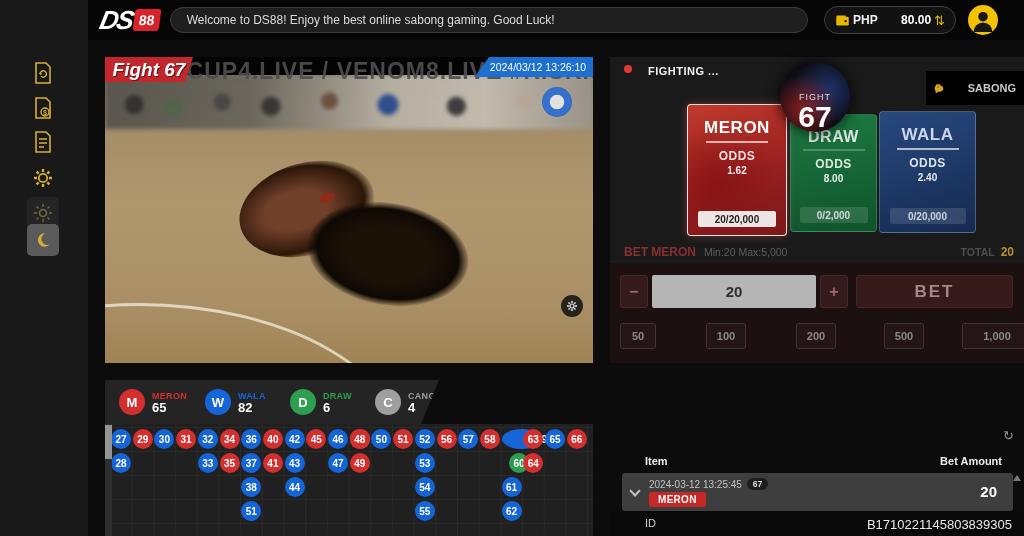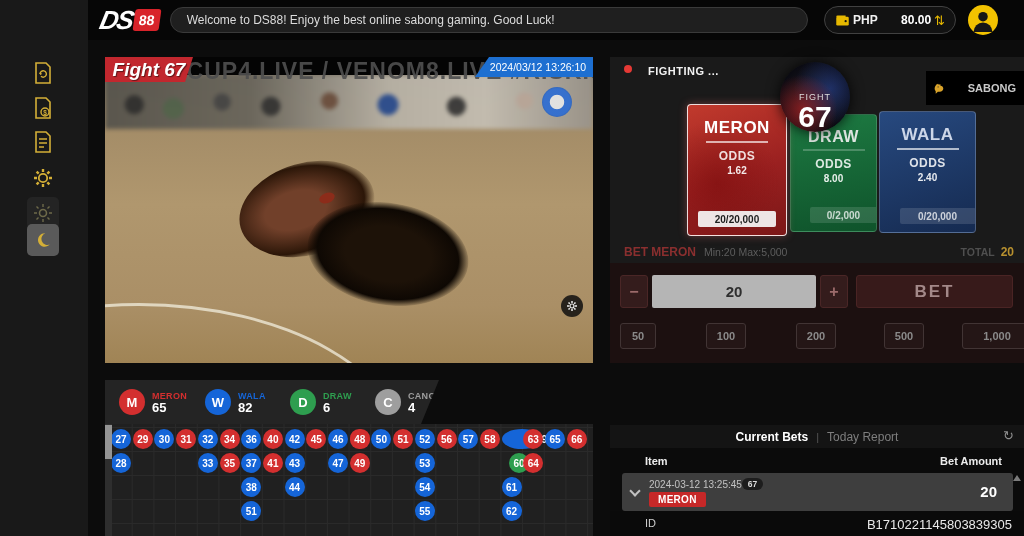--- a/index.html
+++ b/index.html
@@ -124,21 +124,21 @@
   .card-title { margin-top:13px; color:#fff; font-size:17px; font-weight:800; letter-spacing:.5px; }
   .card-draw .card-title { font-size:16px; color:rgba(240,240,240,.92); }
   .card-wala .card-title { color:#ccd6e8; }
   .card-divider { width:62px; height:2px; background:rgba(255,255,255,.65); margin:3px 0 6px; }
   .card-draw .card-divider { opacity:.35; }
   .card-odds-label { font-size:12px; font-weight:700; color:rgba(255,255,255,.85); letter-spacing:.5px; }
   .card-odds { font-size:10px; font-weight:700; color:rgba(255,255,255,.9); margin-top:2px; }
   .card-pill { position:absolute; bottom:8px; left:10%; width:80%; height:16px; border-radius:2px;
                font-size:10px; font-weight:700; display:flex; align-items:center; justify-content:center; }
   .pill-light { background:rgba(246,246,246,.92); color:#1c1c1c; }
-  .pill-dark { background:rgba(255,255,255,.13); color:rgba(255,255,255,.75);margin-left:10px; }
+  .pill-dark { background:rgba(255,255,255,.13); color:rgba(255,255,255,.75); }
 
   .bet-bar { position:absolute; left:14px; top:188px; width:390px; display:flex; align-items:center; }
   .bet-bar-label { color:#8a2f2f; font-size:12px; font-weight:800; }
   .bet-limits { color:#5d5d5d; font-size:10.5px; margin-left:8px; }
   .bet-total-label { margin-left:auto; color:#4f4f4f; font-size:10.5px; font-weight:700; }
   .bet-total-value { color:#b8912f; font-size:12px; font-weight:800; margin-left:6px; }
 
   .bet-tint { position:absolute; left:0; top:206px; width:414px; height:100px; background:#1c1010; }
   .step-btn { position:absolute; top:12px; width:28px; height:33px; background:#341c1c;
               border:1px solid #4a2626; border-radius:3px; color:#9c6b6b; font-size:16px; font-weight:700;
@@ -161,21 +161,21 @@
   .cb-sep { color:#555; font-size:11px; }
   .cb-tab-rep { color:#7e7e7e; font-size:12px; cursor:pointer; }
   .cb-refresh { position:absolute; right:10px; top:3px; color:#8f8f8f; font-size:13px; cursor:pointer; }
   .cb-col-item { position:absolute; left:35px; top:30px; color:#ececec; font-size:11px; font-weight:700; }
   .cb-col-amt  { position:absolute; right:22px; top:30px; color:#ececec; font-size:11px; font-weight:700; }
   .cb-row { position:absolute; left:12px; top:48px; width:391px; height:38px; background:#3e3e3e;
             border-radius:3px; cursor:pointer; }
   .cb-chevron { position:absolute; left:9px; top:14px; width:8px; height:8px; border-left:2px solid #c2c2c2;
                 border-bottom:2px solid #c2c2c2; transform:rotate(-45deg); }
   .cb-time { position:absolute; left:27px; top:5px; color:#c2c2c2; font-size:10px; display:flex;
-             align-items:center; }
+             align-items:center; gap:5px; }
   .cb-fbadge { background:#1d1d1d; color:#ddd; font-size:8.5px; font-weight:700; padding:1px 6px;
                border-radius:7px; }
   .cb-side { position:absolute; left:27px; top:19px; background:#c62828; color:#fff; font-size:10px;
              font-weight:800; padding:2px 9px; border-radius:2px; letter-spacing:.3px; }
   .cb-amount { position:absolute; right:16px; top:10px; color:#fff; font-size:15px; font-weight:700; }
   .cb-up { position:absolute; right:3px; top:50px; width:0; height:0; border-left:4px solid transparent;
            border-right:4px solid transparent; border-bottom:6px solid #7c7c7c; cursor:pointer; }
   .cb-id-row { position:absolute; left:0; top:86px; width:100%; height:25px; background:#0a0a0a; }
   .cb-id-label { position:absolute; left:35px; top:6px; color:#cfcfcf; font-size:11px; }
   .cb-id-value { position:absolute; right:12px; top:6px; color:#e9e9e9; font-size:13px; }
@@ -430,25 +430,20 @@
           <div class="quick-btn" style="left: 10px; width: 36px;">50</div>
           <div class="quick-btn" style="left: 96px; width: 40px;">100</div>
           <div class="quick-btn" style="left: 186px; width: 40px;">200</div>
           <div class="quick-btn" style="left: 274px; width: 40px;">500</div>
           <div class="quick-btn" style="left: 352px; width: 70px;">1,000</div>
         </div>
     </div>
   </div>
 
   <div class="cbets">
-    <div class="cb-header">
-      <span class="cb-tab-cur">Current Bets</span>
-      <span class="cb-sep">|</span>
-      <span class="cb-tab-rep">Today Report</span>
-    </div>
     <span class="cb-refresh">↻</span>
     <div class="cb-col-item">Item</div>
     <div class="cb-col-amt">Bet Amount</div>
 
     <div class="cb-row">
       <span class="cb-chevron"></span>
       <div class="cb-time">
         <span>2024-03-12 13:25:45</span>
         <span class="cb-fbadge">67</span>
       </div>

